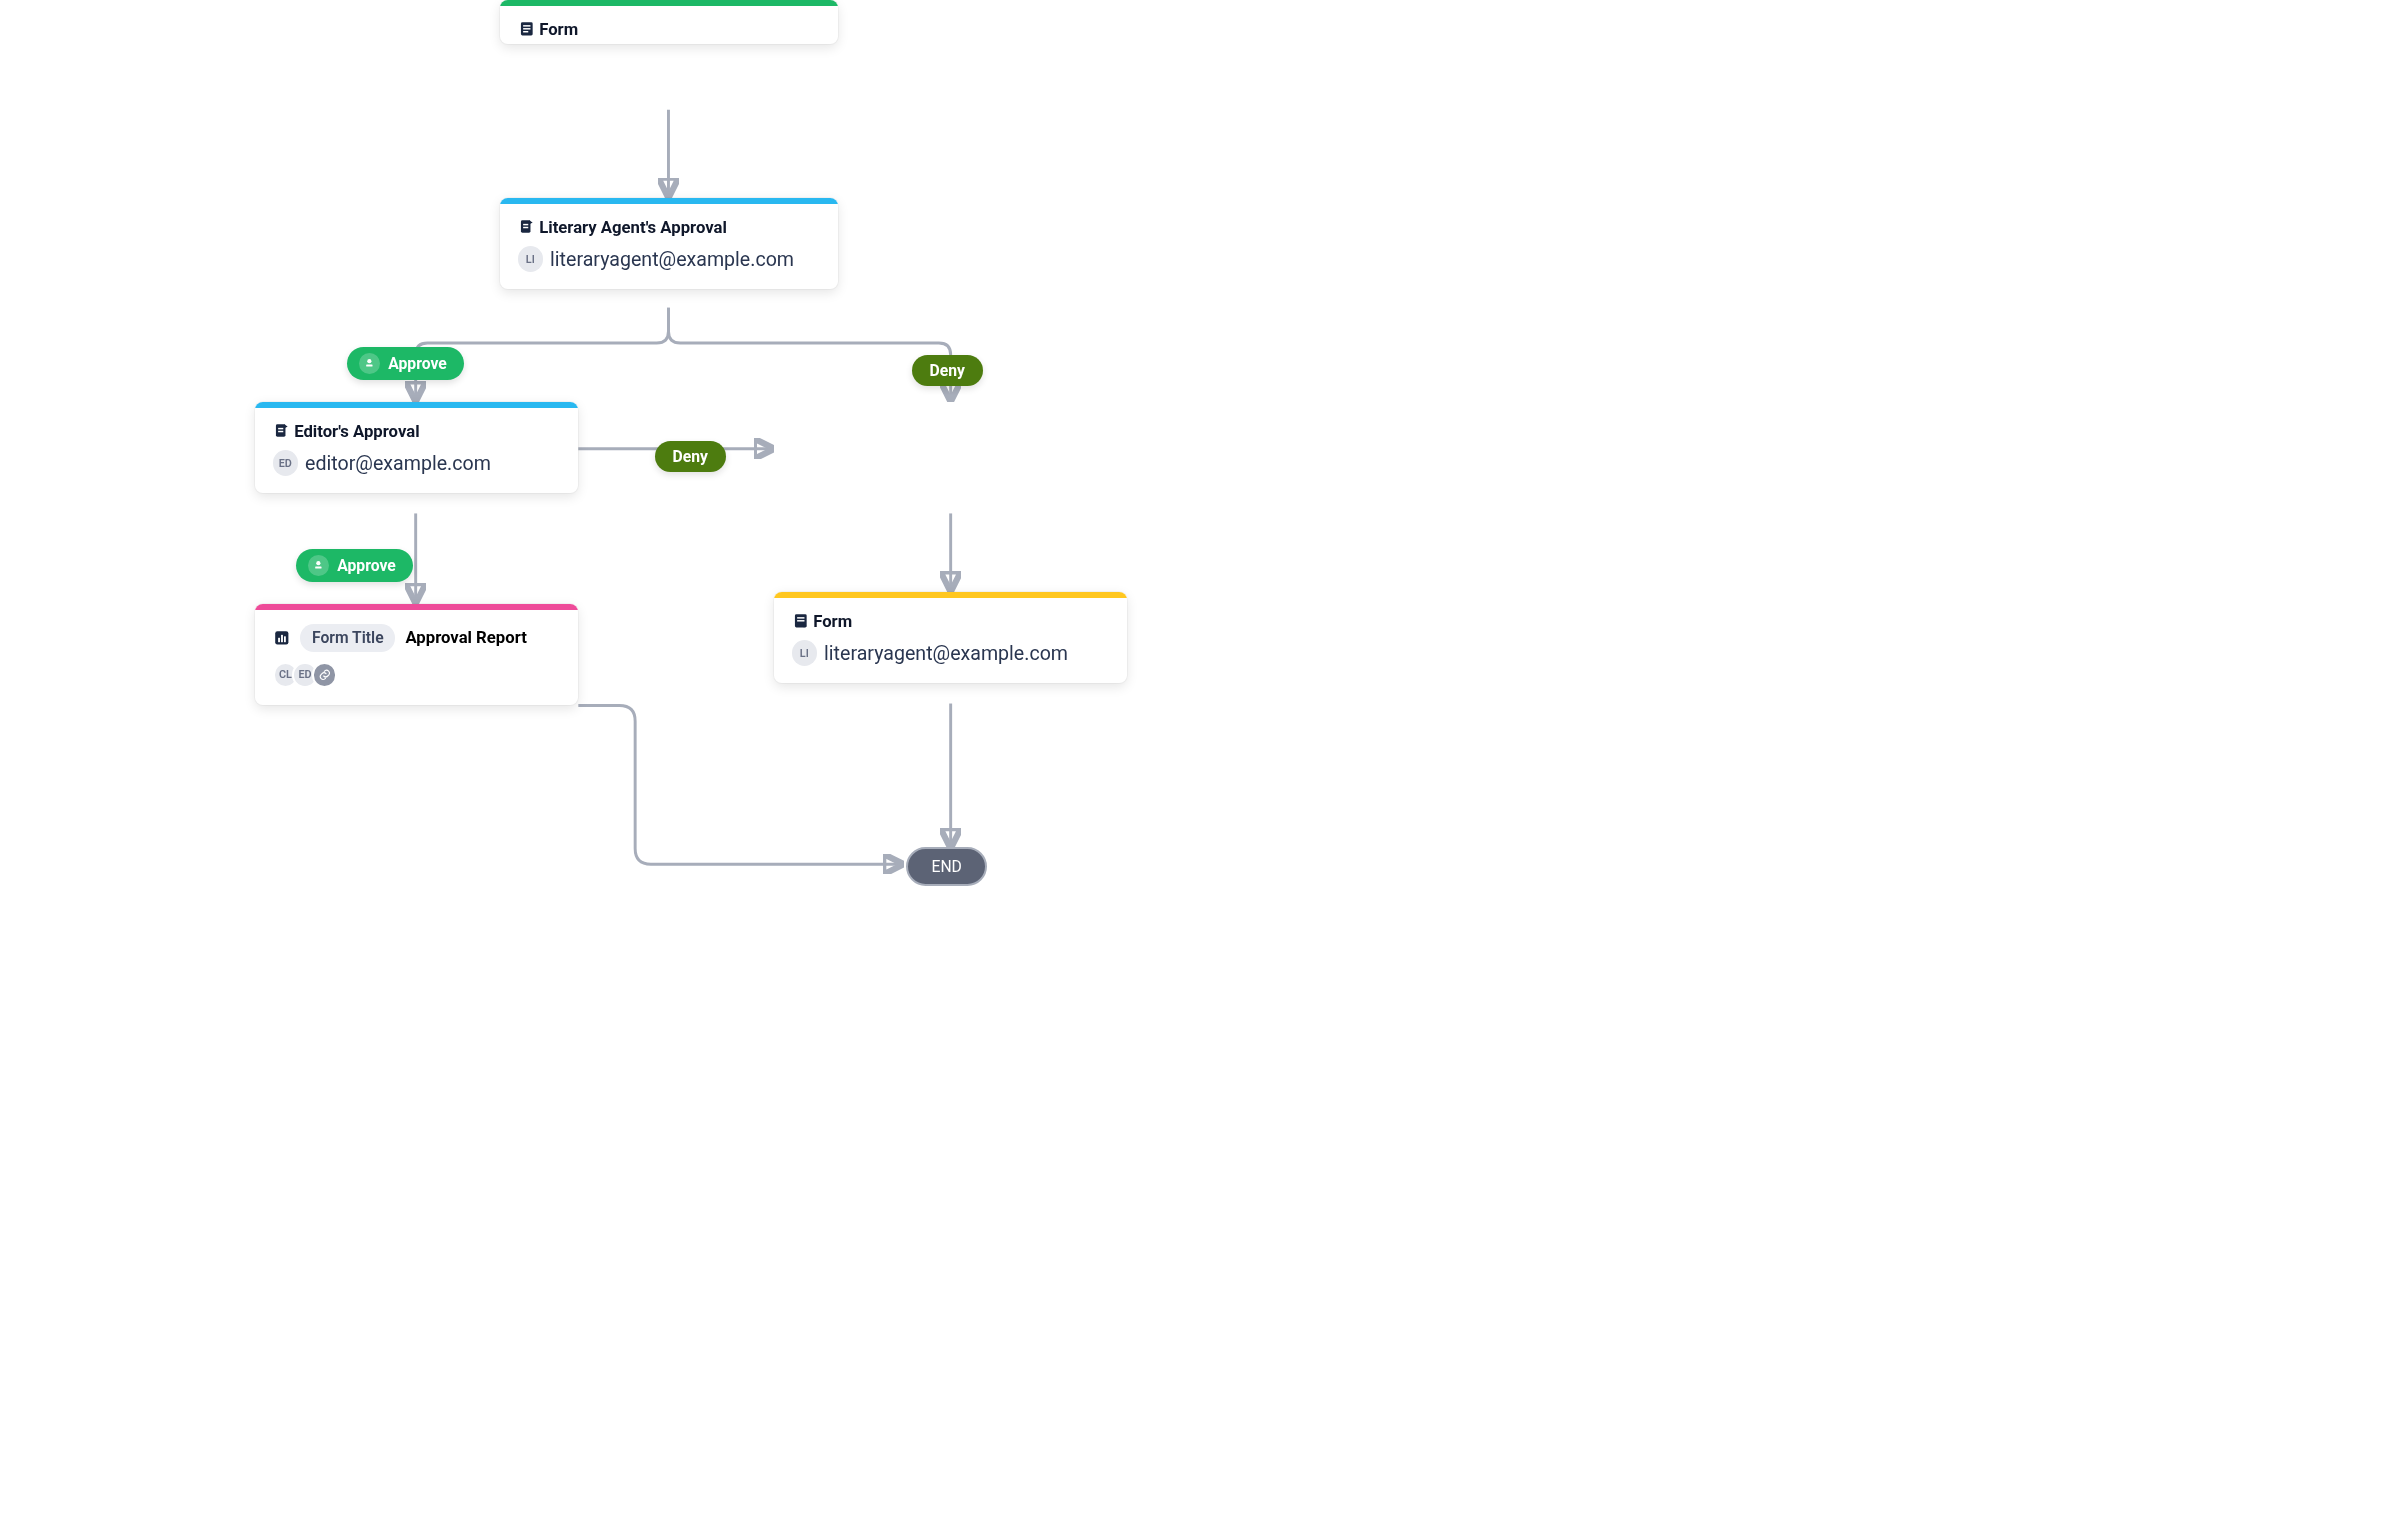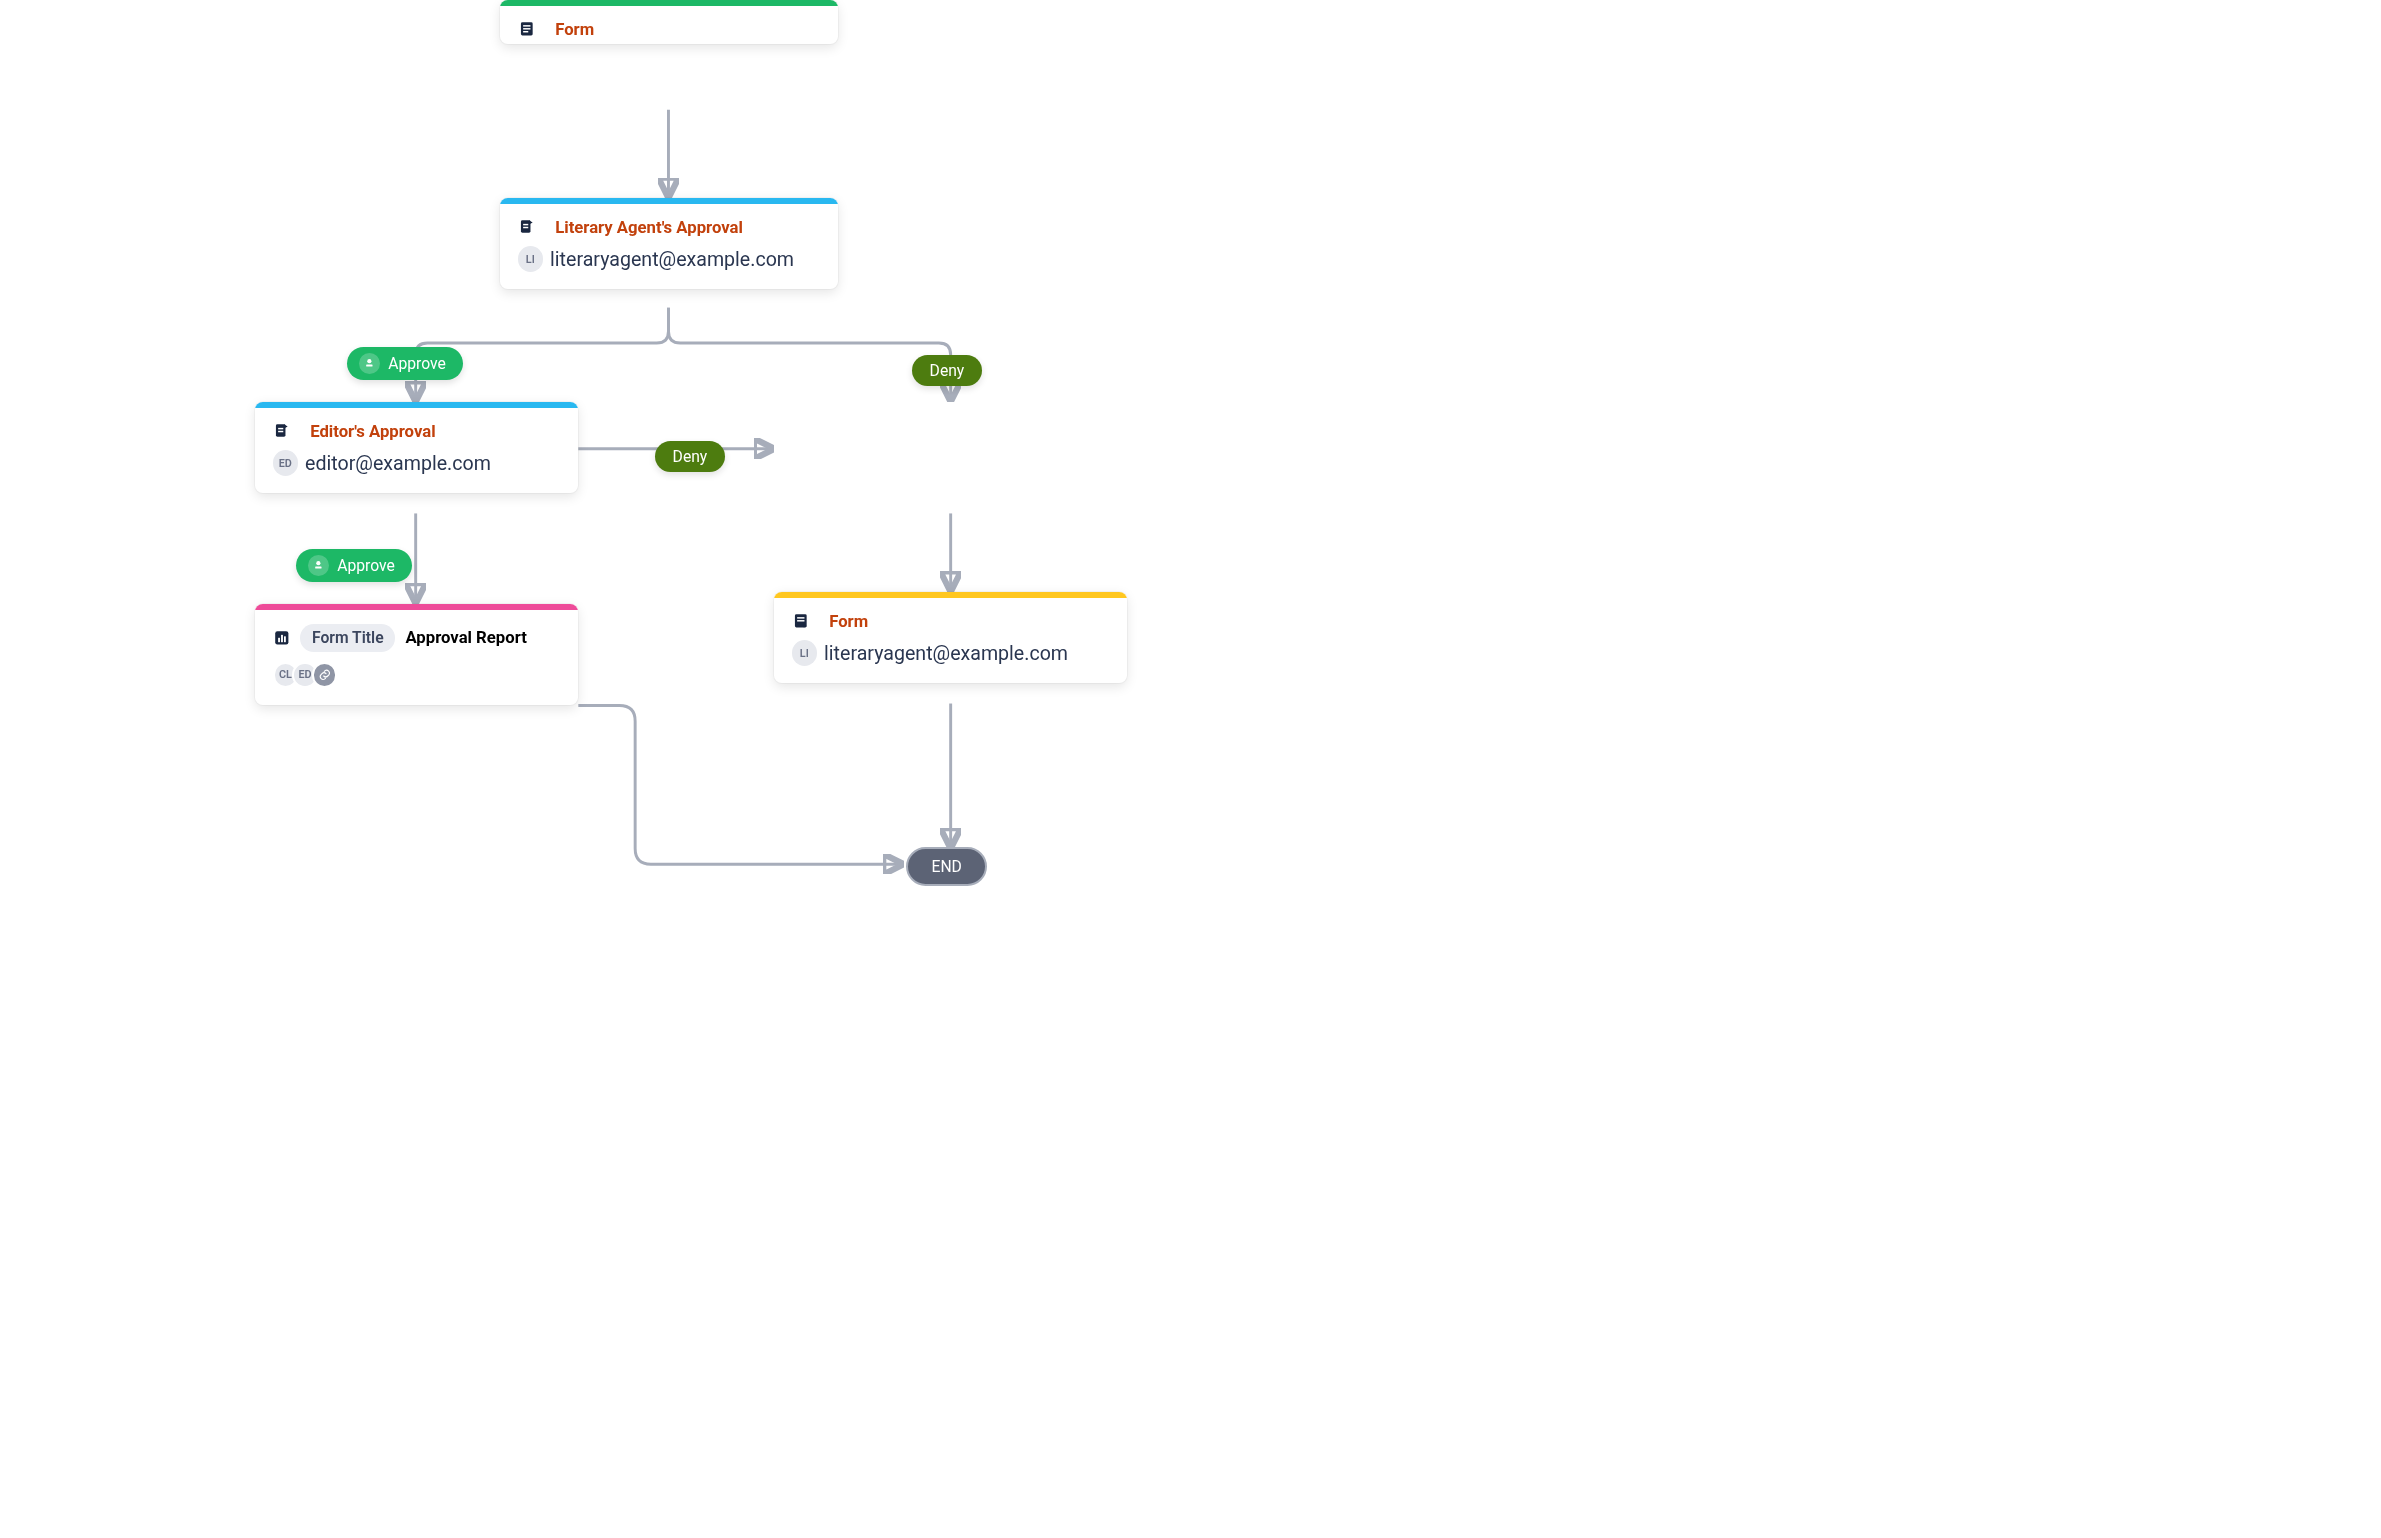--- a/index.html
+++ b/index.html
@@ -20,23 +20,23 @@
     overflow: hidden;
   }
   .node .bar { height: 5.9px; width: 100%; }
   .bar-green  { background: #1db866; }
   .bar-blue   { background: #29b8f0; }
   .bar-orange { background: #ff9a3c; }
   .bar-pink   { background: #ee4b99; }
   .bar-yellow { background: #ffc720; }
 
   .node .hdr {
-    display: flex; align-items: center; gap: 20px;
+    display: flex; align-items: center; gap: 4px;
     padding: 13.7px 17.6px 5.9px 17.6px;
-    font-weight: 700; font-size: 16.7px; color: #c2410c;
+    font-weight: 700; font-size: 16.7px; color: #0f172a;
   }
   .node .body {
     display: flex; align-items: center; gap: 7px;
     padding: 3.9px 17.6px 17.6px 17.6px;
     font-size: 19.6px; color: #2a3650;
   }
   .node .title { font-size: 21.6px; font-weight: 500; color: #1a2740; padding: 3.9px 17.6px 17.6px 17.6px; }
 
   .avatar {
     display: inline-flex; align-items: center; justify-content: center;
@@ -54,21 +54,21 @@
   }
   .chip-plain { font-size: 16.7px; font-weight: 700; color: #000000; }
 
   .avgroup { display: flex; padding: 0 17.6px 17.6px 17.6px; }
   .avgroup .avatar { margin-right: -5.9px; border: 2px solid #fff; }
 
   .pill {
     position: absolute;
     display: inline-flex; align-items: center; gap: 7.8px;
     padding: 5.9px 17.6px 5.9px 11.8px; border-radius: 979px;
-    color: #fff; font-size: 15.7px; font-weight: 400;
+    color: #fff; font-size: 15.7px; font-weight: 700;
     box-shadow: 0 2.9px 7.8px rgba(0,0,0,0.12);
   }
   .pill.noicon { padding-left: 17.6px; }
   .pill-green { background: #1db866; }
   .pill-red   { background: #4d7c0f; margin-top: 8px; }
   .pill .pi {
     display:inline-flex; align-items:center; justify-content:center;
     width: 21.6px; height: 21.6px; border-radius: 50%;
     background: rgba(255,255,255,0.22);
   }

